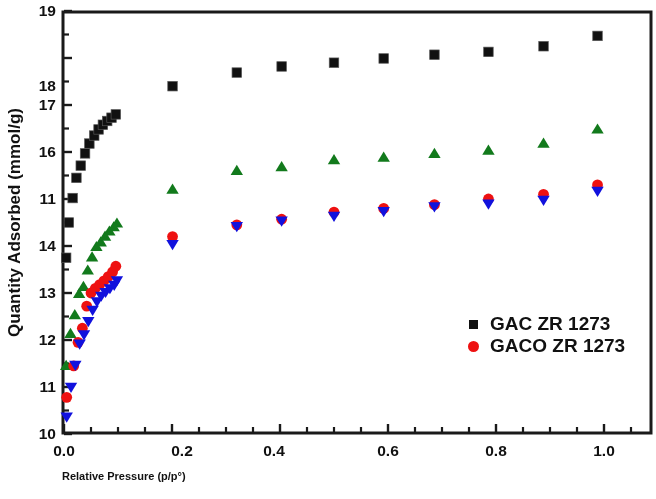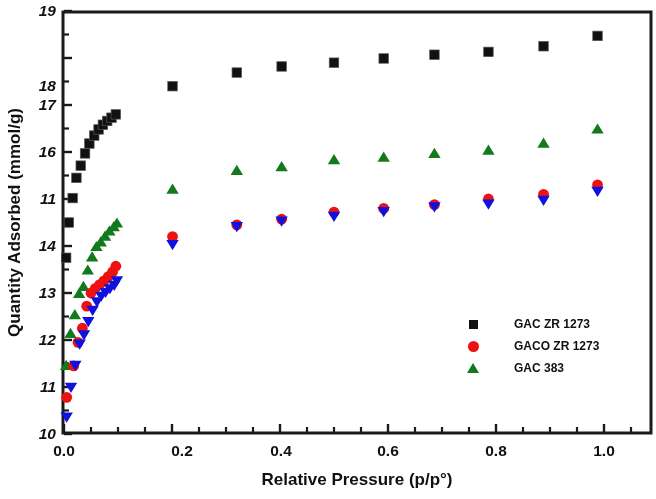--- a/index.html
+++ b/index.html
@@ -34,41 +34,40 @@
     left: 0px;
     top: 0px;
     width: 423px;
     height: 26px;
     line-height: 26px;
     text-align: center;
     transform-origin: 0 0;
     transform: translate(2px, 434px) rotate(-90deg);
   }
   #x-axis-title {
-    font-size: 17px;
+    font-size: 11px;
     left: 62px;
     top: 470px;
     width: 590px;
-    text-align: center;
+    text-align: left;
   }
 
   
   .tick-label {
     position: absolute;
     font-size: 15.5px;
     font-weight: bold;
     color: #111111;
     white-space: nowrap;
   }
   .y-tick-label {
     width: 30px;
     text-align: right;
     height: 18px;
     line-height: 18px;
-    font-style: italic;
   }
   .x-tick-label {
     width: 44px;
     text-align: center;
     height: 18px;
     line-height: 18px;
   }
 
   
   #plot-svg {
@@ -118,25 +117,25 @@
     border-right: 6px solid transparent;
     margin-left: -6px; margin-top: -5px;
   }
   .lm-tri-down {
     width: 0; height: 0;
     border-left: 6px solid transparent;
     border-right: 6px solid transparent;
     margin-left: -6px; margin-top: -5px;
   }
   .legend-label {
-    font-size: 12px;
+    font-size: 19px;
     font-weight: bold;
     color: #111111;
     white-space: nowrap;
-    margin-left: 30px;
+    margin-left: 6px;
   }
 </style>
 </head>
 <body>
 
 <div id="figure">
 
   <div class="axis-title" id="y-axis-title">Quantity Adsorbed (mmol/g)</div>
 
   <div class="axis-title" id="x-axis-title">Relative Pressure (p/p°)</div>
@@ -149,21 +148,21 @@
       <div class="tick-label y-tick-label" style="left: 26px; top: 237px;">14</div>
       <div class="tick-label y-tick-label" style="left: 26px; top: 190px;">11</div>
       <div class="tick-label y-tick-label" style="left: 26px; top: 143px;">16</div>
       <div class="tick-label y-tick-label" style="left: 26px; top: 96px;">17</div>
       <div class="tick-label y-tick-label" style="left: 26px; top: 49px; margin-top: 28px;">18</div>
       <div class="tick-label y-tick-label" style="left: 26px; top: 2px;">19</div>
     </div>
   <div id="x-tick-labels">
       <div class="tick-label x-tick-label" style="left: 42px; top: 442px;">0.0</div>
       <div class="tick-label x-tick-label" style="left: 160px; top: 442px;">0.2</div>
-      <div class="tick-label x-tick-label" style="left: 259px; top: 442px;">0.4</div>
+      <div class="tick-label x-tick-label" style="left: 252px; top: 442px;">0.4</div>
       <div class="tick-label x-tick-label" style="left: 366px; top: 442px;">0.6</div>
       <div class="tick-label x-tick-label" style="left: 474px; top: 442px;">0.8</div>
       <div class="tick-label x-tick-label" style="left: 582px; top: 442px;">1.0</div>
     </div>
 
   <svg id="plot-svg" viewBox="0 0 656 499" width="656" height="499" xmlns="http://www.w3.org/2000/svg">
     <g id="frame-group">
         <rect x="63" y="12" width="588" height="421" fill="none" stroke="#1a1a1a" stroke-width="3"></rect>
       </g>
     <g id="ticks-group">
@@ -314,21 +313,15 @@
           <span class="lm-square" style="background: rgb(17, 17, 17);"></span>
         </span>
         <span class="legend-label">GAC ZR 1273</span>
       </div>
       <div class="legend-row">
         <span class="legend-marker">
           <span class="lm-circle" style="background: rgb(238, 17, 17);"></span>
         </span>
         <span class="legend-label">GACO ZR 1273</span>
       </div>
-      <div class="legend-row">
-        <span class="legend-marker">
-          <span class="lm-tri-up" style="border-bottom: 10px solid rgb(18, 122, 28);"></span>
-        </span>
-        <span class="legend-label">GAC 383</span>
-      </div>
     </div>
 
 </div>
 
 </body></html>

